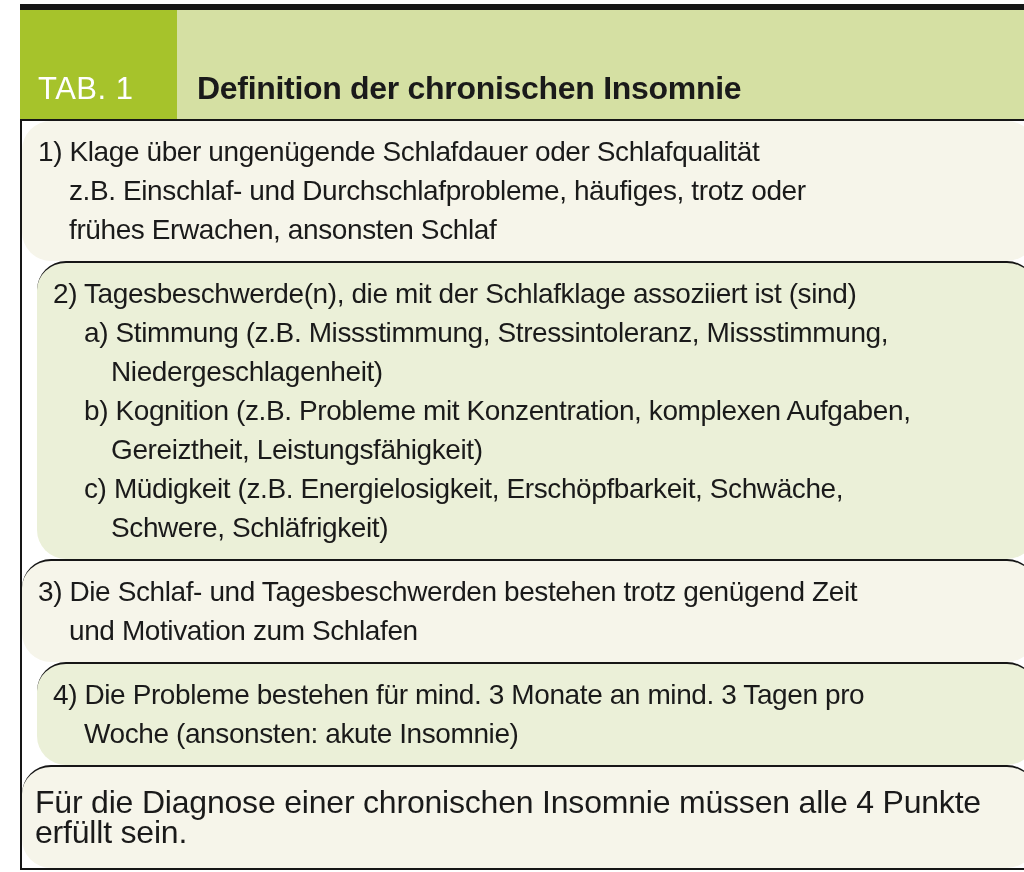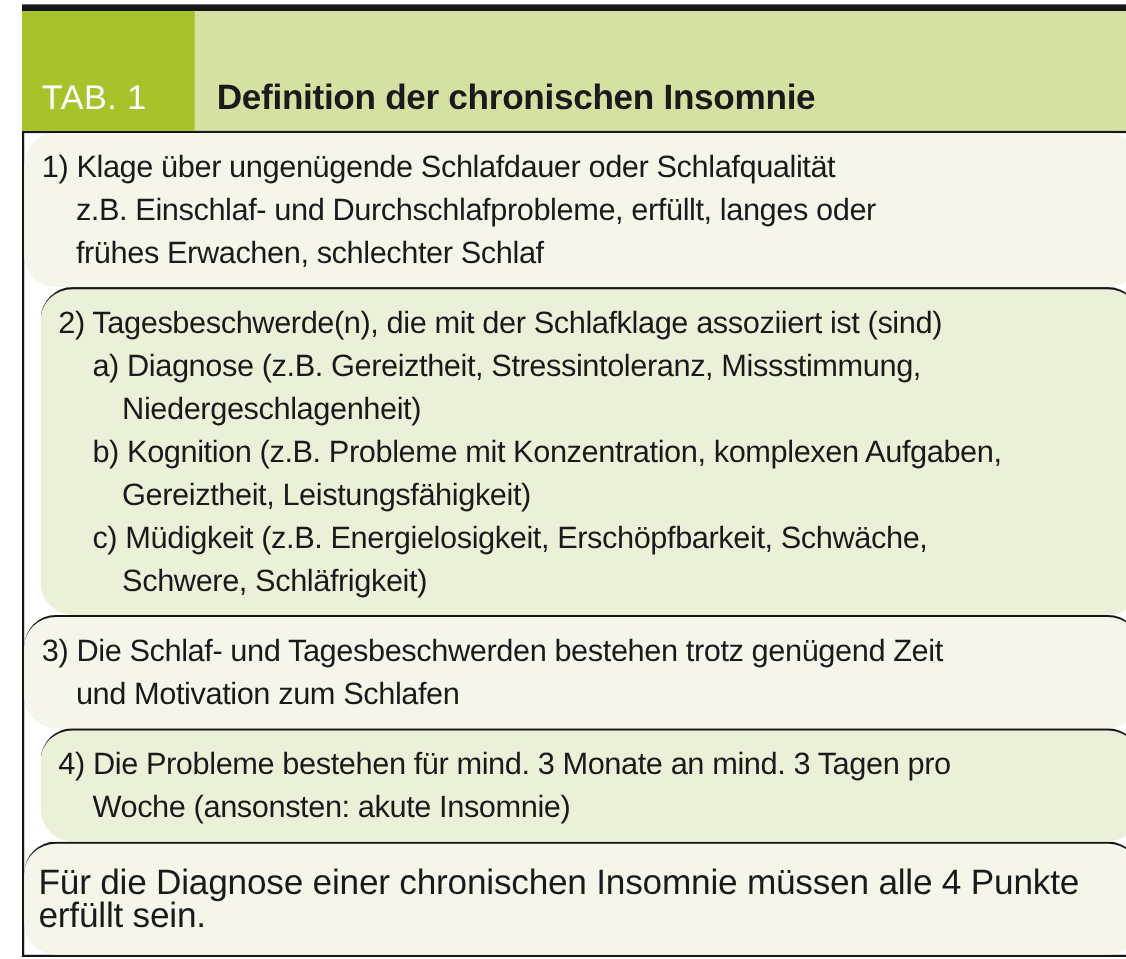--- a/index.html
+++ b/index.html
@@ -96,27 +96,27 @@
       </div>
       <div class="title-block">
         <span class="title-label">Definition der chronischen Insomnie</span>
       </div>
     </div>
 
     <div class="body">
 
       <div class="row cream">
         <div class="line ind0">1) Klage über ungenügende Schlafdauer oder Schlafqualität</div>
-        <div class="line ind1">z.B. Einschlaf- und Durchschlafprobleme, erfüllt, langes oder</div>
-        <div class="line ind1">frühes Erwachen, schlechter Schlaf</div>
+        <div class="line ind1">z.B. Einschlaf- und Durchschlafprobleme, häufiges, trotz oder</div>
+        <div class="line ind1">frühes Erwachen, ansonsten Schlaf</div>
       </div>
 
       <div class="row green">
         <div class="line ind0">2) Tagesbeschwerde(n), die mit der Schlafklage assoziiert ist (sind)</div>
-        <div class="line ind1">a) Diagnose (z.B. Gereiztheit, Stressintoleranz, Missstimmung,</div>
+        <div class="line ind1">a) Stimmung (z.B. Missstimmung, Stressintoleranz, Missstimmung,</div>
         <div class="line ind2">Niedergeschlagenheit)</div>
         <div class="line ind1">b) Kognition (z.B. Probleme mit Konzentration, komplexen Aufgaben,</div>
         <div class="line ind2">Gereiztheit, Leistungsfähigkeit)</div>
         <div class="line ind1">c) Müdigkeit (z.B. Energielosigkeit, Erschöpfbarkeit, Schwäche,</div>
         <div class="line ind2">Schwere, Schläfrigkeit)</div>
       </div>
 
       <div class="row cream">
         <div class="line ind0">3) Die Schlaf- und Tagesbeschwerden bestehen trotz genügend Zeit</div>
         <div class="line ind1">und Motivation zum Schlafen</div>

